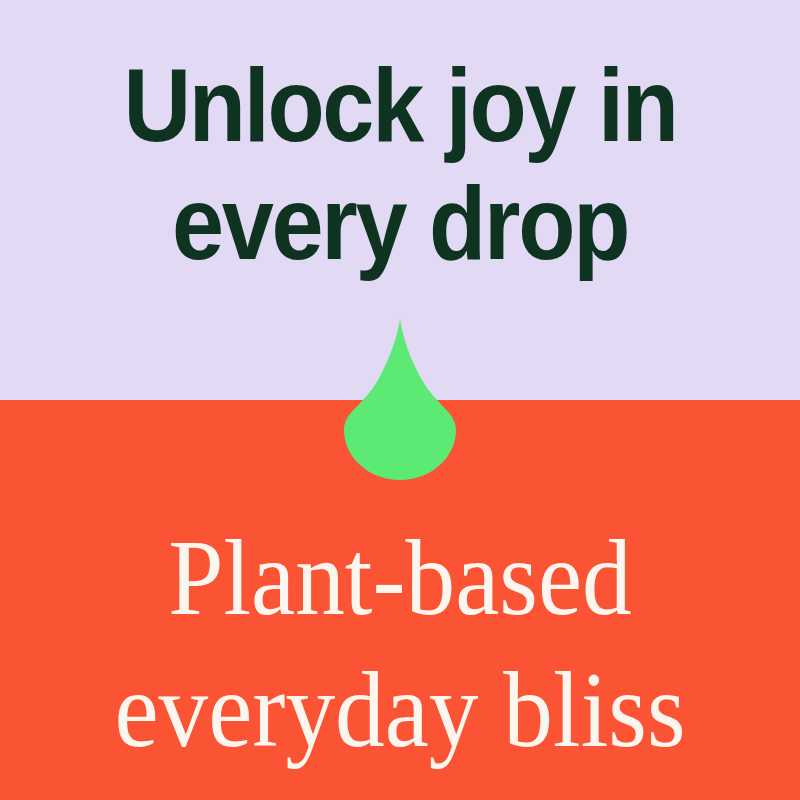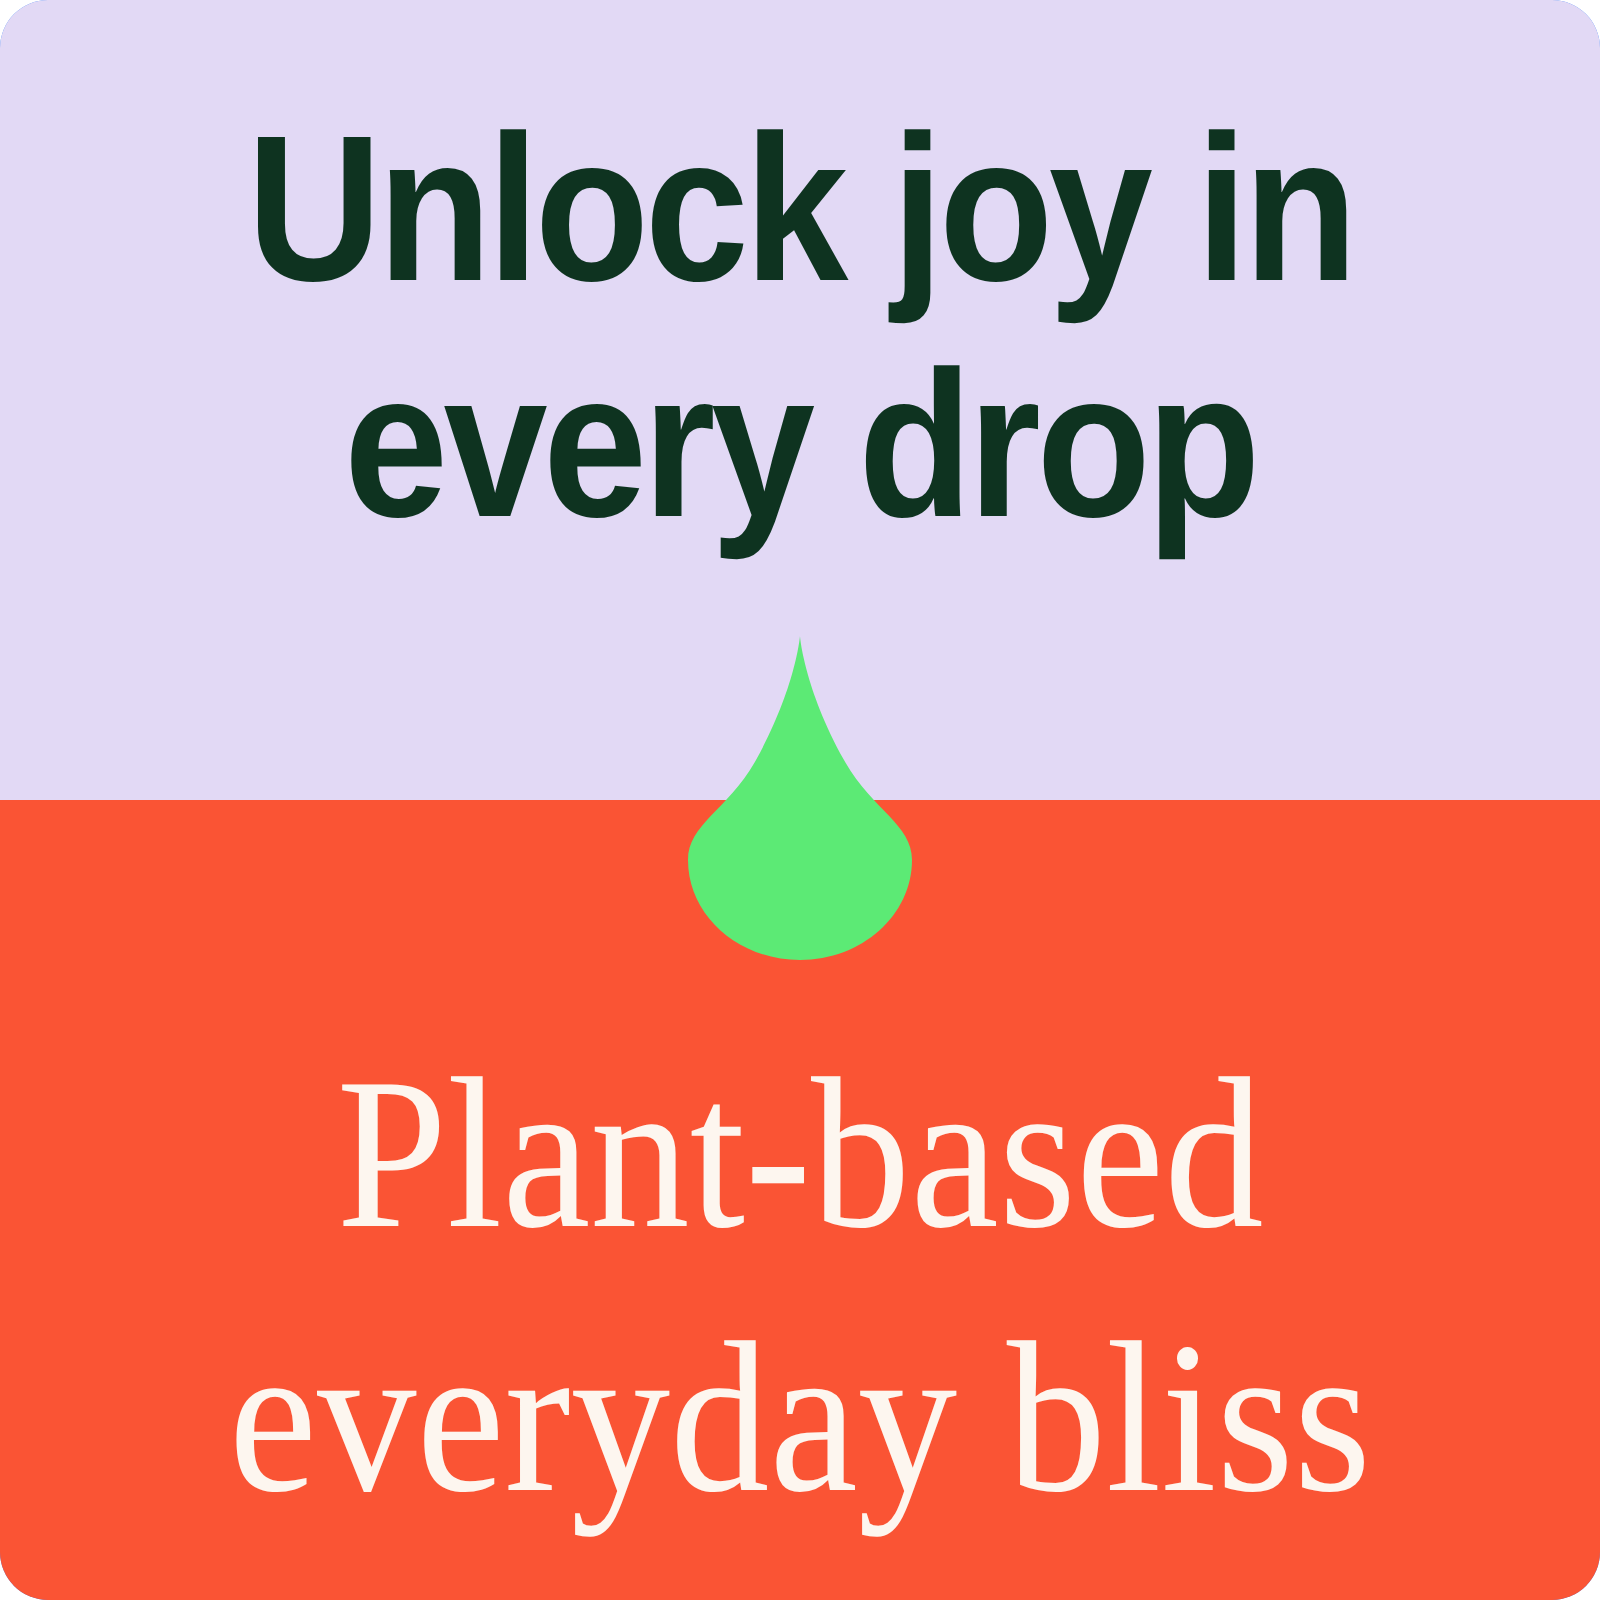--- a/index.html
+++ b/index.html
@@ -12,21 +12,20 @@
     overflow: hidden;
     font-family: "Liberation Sans", sans-serif;
   }
 
   #poster {
     position: relative;
     width: 800px;
     height: 800px;
     overflow: hidden;
     background: #3b82f6;
-    border-radius: 24px;
   }
 
   
   .band-top {
     position: absolute;
     left: 0;
     top: 0;
     width: 800px;
     height: 400px;
     background: #e2d9f5;

